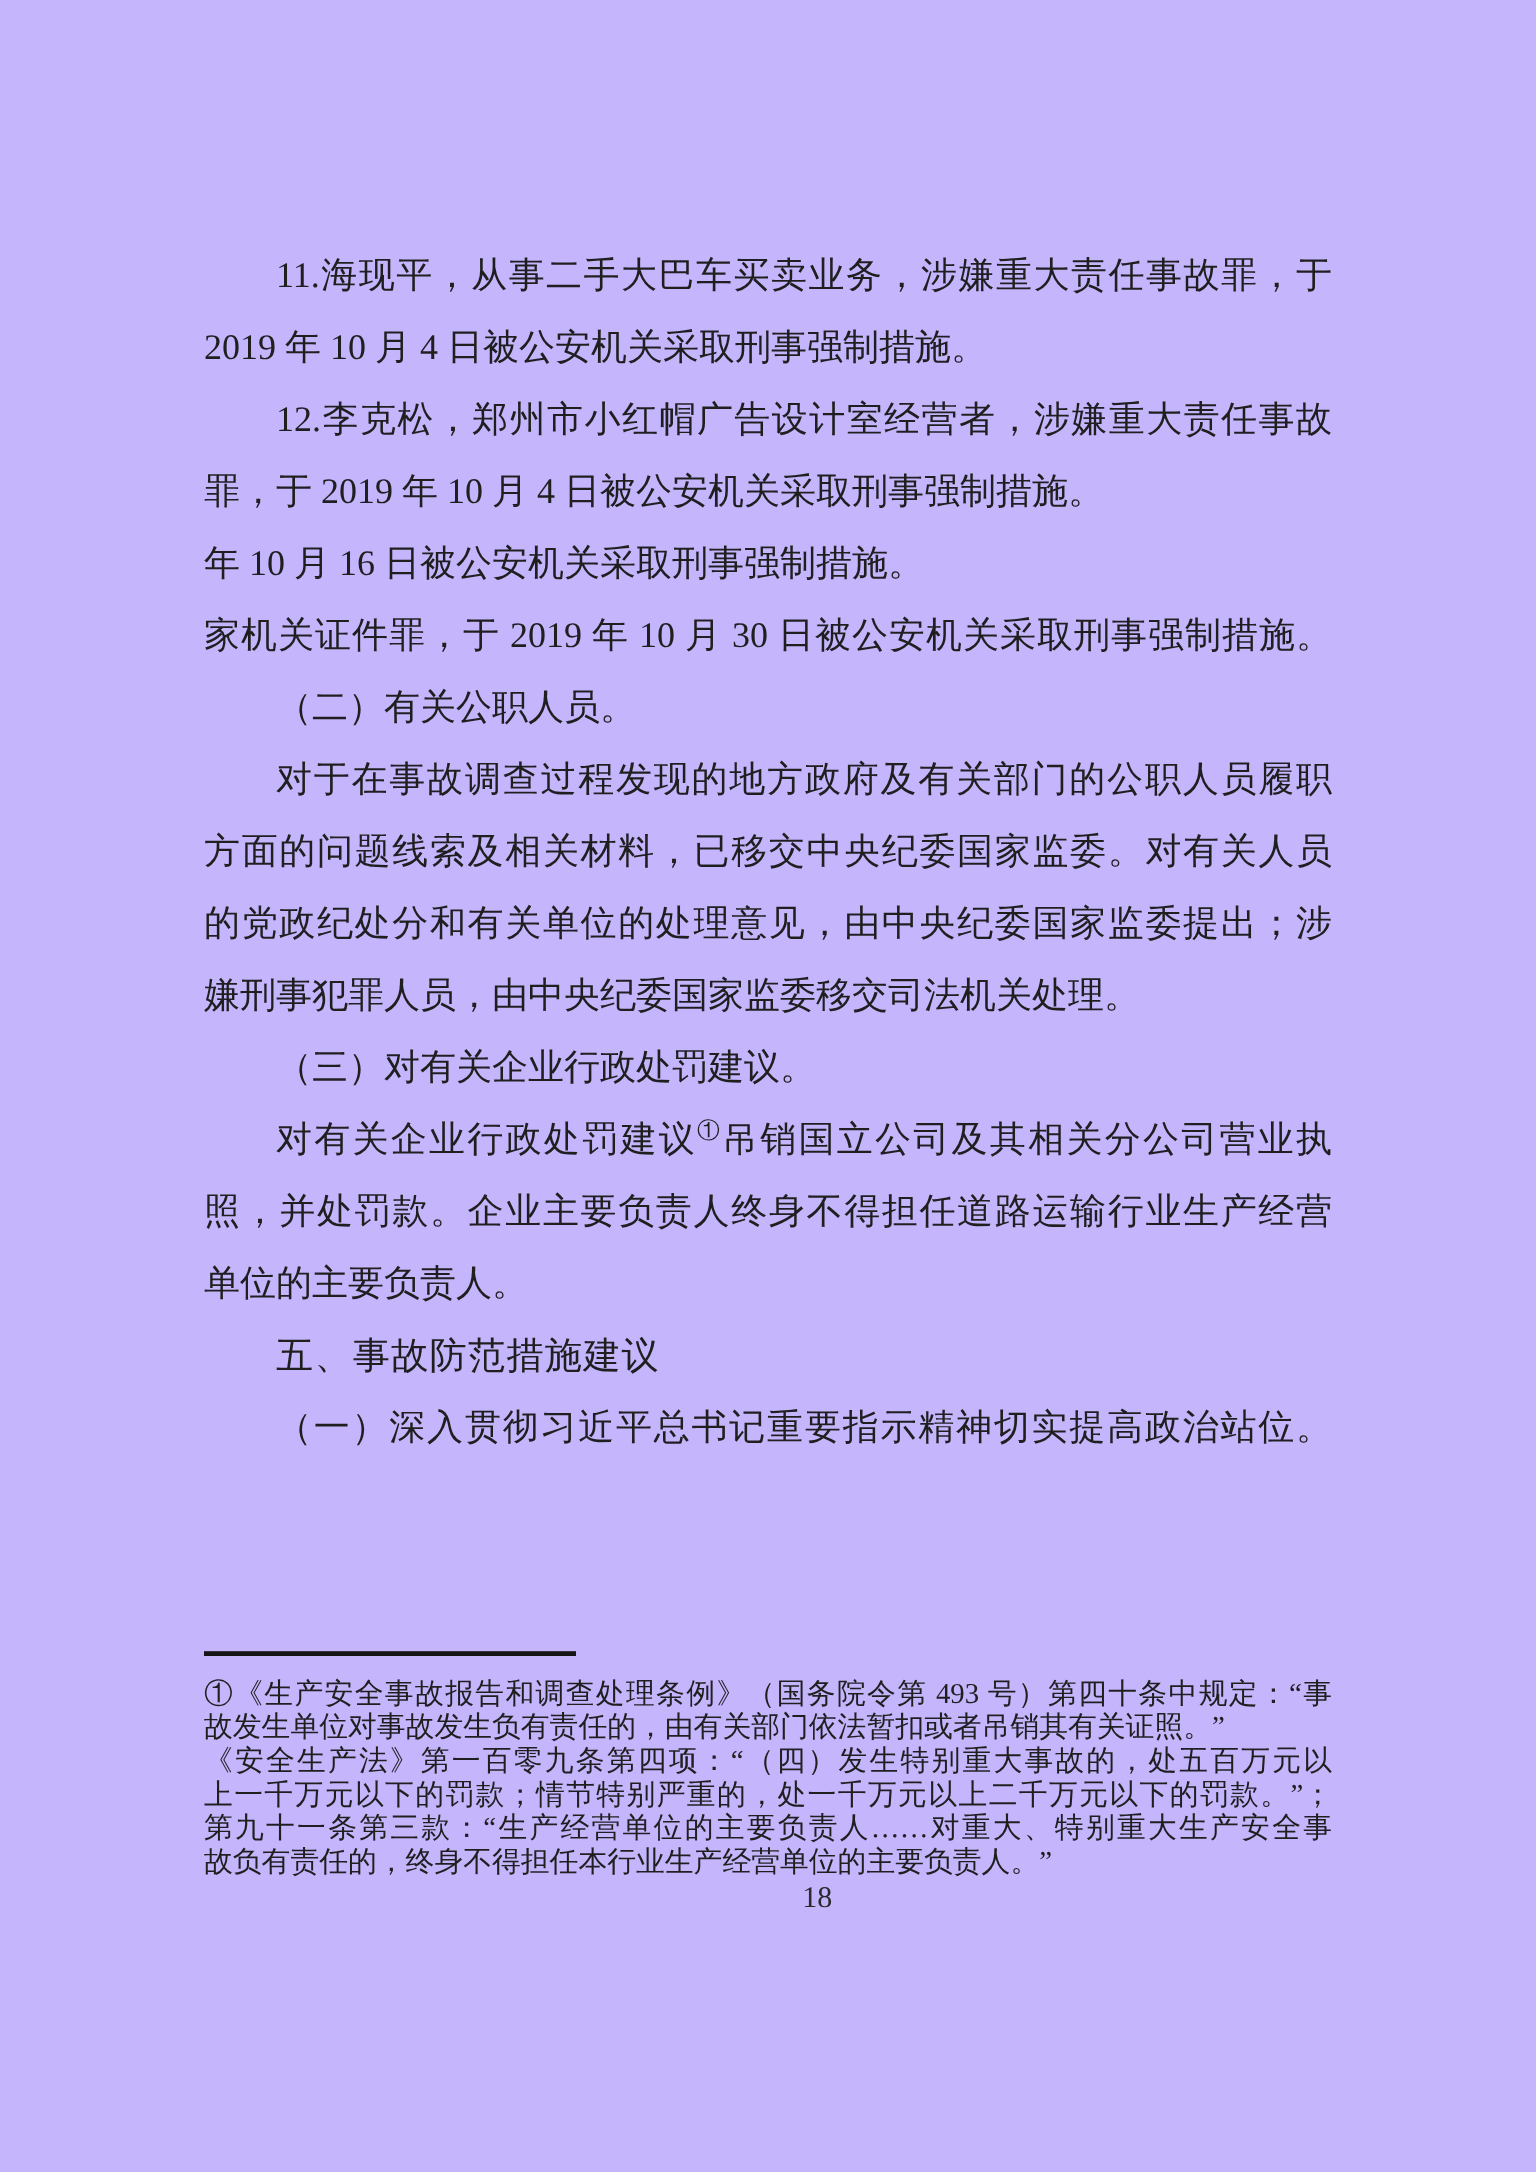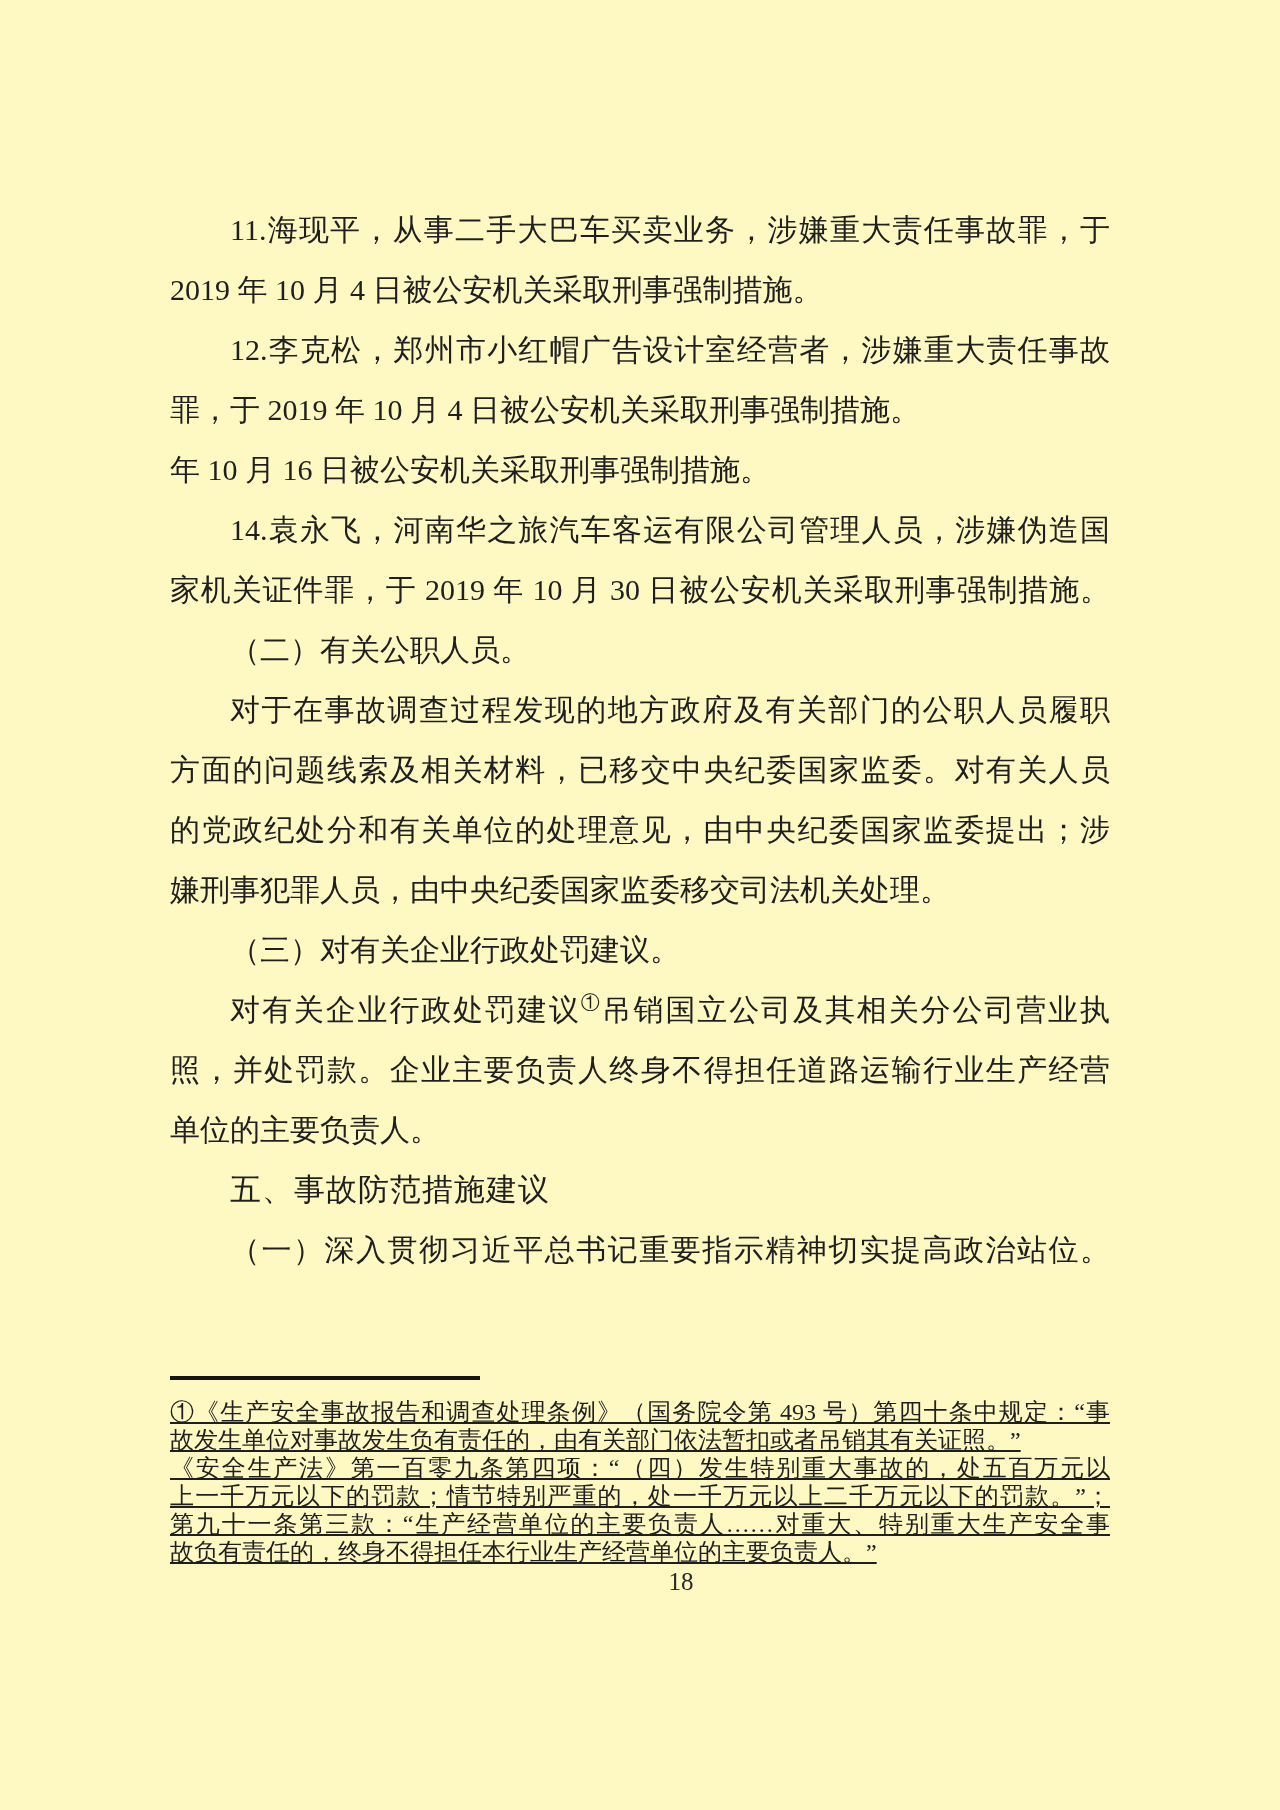--- a/index.html
+++ b/index.html
@@ -11,21 +11,21 @@
     height: 1810px;
     background: #ffffff;
     position: relative;
     font-family: "Liberation Serif", "DejaVu Serif", serif;
     color: #1f1f1f;
     overflow: hidden;
   }
   .page {
     position: absolute;
     inset: 0;
-    background: #fef9c3;
+    background: #c4b5fd;
   }
   .body-text {
     position: absolute;
     left: 170px;
     top: 200px;
     width: 940px;
     font-size: 30px;
     line-height: 60px;
   }
   .line {
@@ -59,21 +59,20 @@
     height: 4px;
     background: #151515;
   }
   .footnotes {
     position: absolute;
     left: 170px;
     top: 1398px;
     width: 940px;
     font-size: 24px;
     line-height: 28px;
-    text-decoration: underline;
   }
   .fn-line {
     height: 28px;
     text-align: left;
   }
   .fn-line.justify {
     text-align: justify;
     text-align-last: justify;
     text-justify: inter-character;
   }
@@ -93,21 +92,20 @@
 <body>
 
 <div class="page">
 
   <div class="body-text">
     <div class="line indent justify">11.海现平，从事二手大巴车买卖业务，涉嫌重大责任事故罪，于</div>
     <div class="line">2019 年 10 月 4 日被公安机关采取刑事强制措施。</div>
     <div class="line indent justify">12.李克松，郑州市小红帽广告设计室经营者，涉嫌重大责任事故</div>
     <div class="line">罪，于 2019 年 10 月 4 日被公安机关采取刑事强制措施。</div>
     <div class="line">年 10 月 16 日被公安机关采取刑事强制措施。</div>
-    <div class="line indent justify">14.袁永飞，河南华之旅汽车客运有限公司管理人员，涉嫌伪造国</div>
     <div class="line justify">家机关证件罪，于 2019 年 10 月 30 日被公安机关采取刑事强制措施。</div>
     <div class="line indent">（二）有关公职人员。</div>
     <div class="line indent justify">对于在事故调查过程发现的地方政府及有关部门的公职人员履职</div>
     <div class="line justify">方面的问题线索及相关材料，已移交中央纪委国家监委。对有关人员</div>
     <div class="line justify">的党政纪处分和有关单位的处理意见，由中央纪委国家监委提出；涉</div>
     <div class="line">嫌刑事犯罪人员，由中央纪委国家监委移交司法机关处理。</div>
     <div class="line indent">（三）对有关企业行政处罚建议。</div>
     <div class="line indent justify">
       <span>对有关企业行政处罚建议</span><sup class="fn-ref">①</sup><span>吊销国立公司及其相关分公司营业执</span>
     </div>

